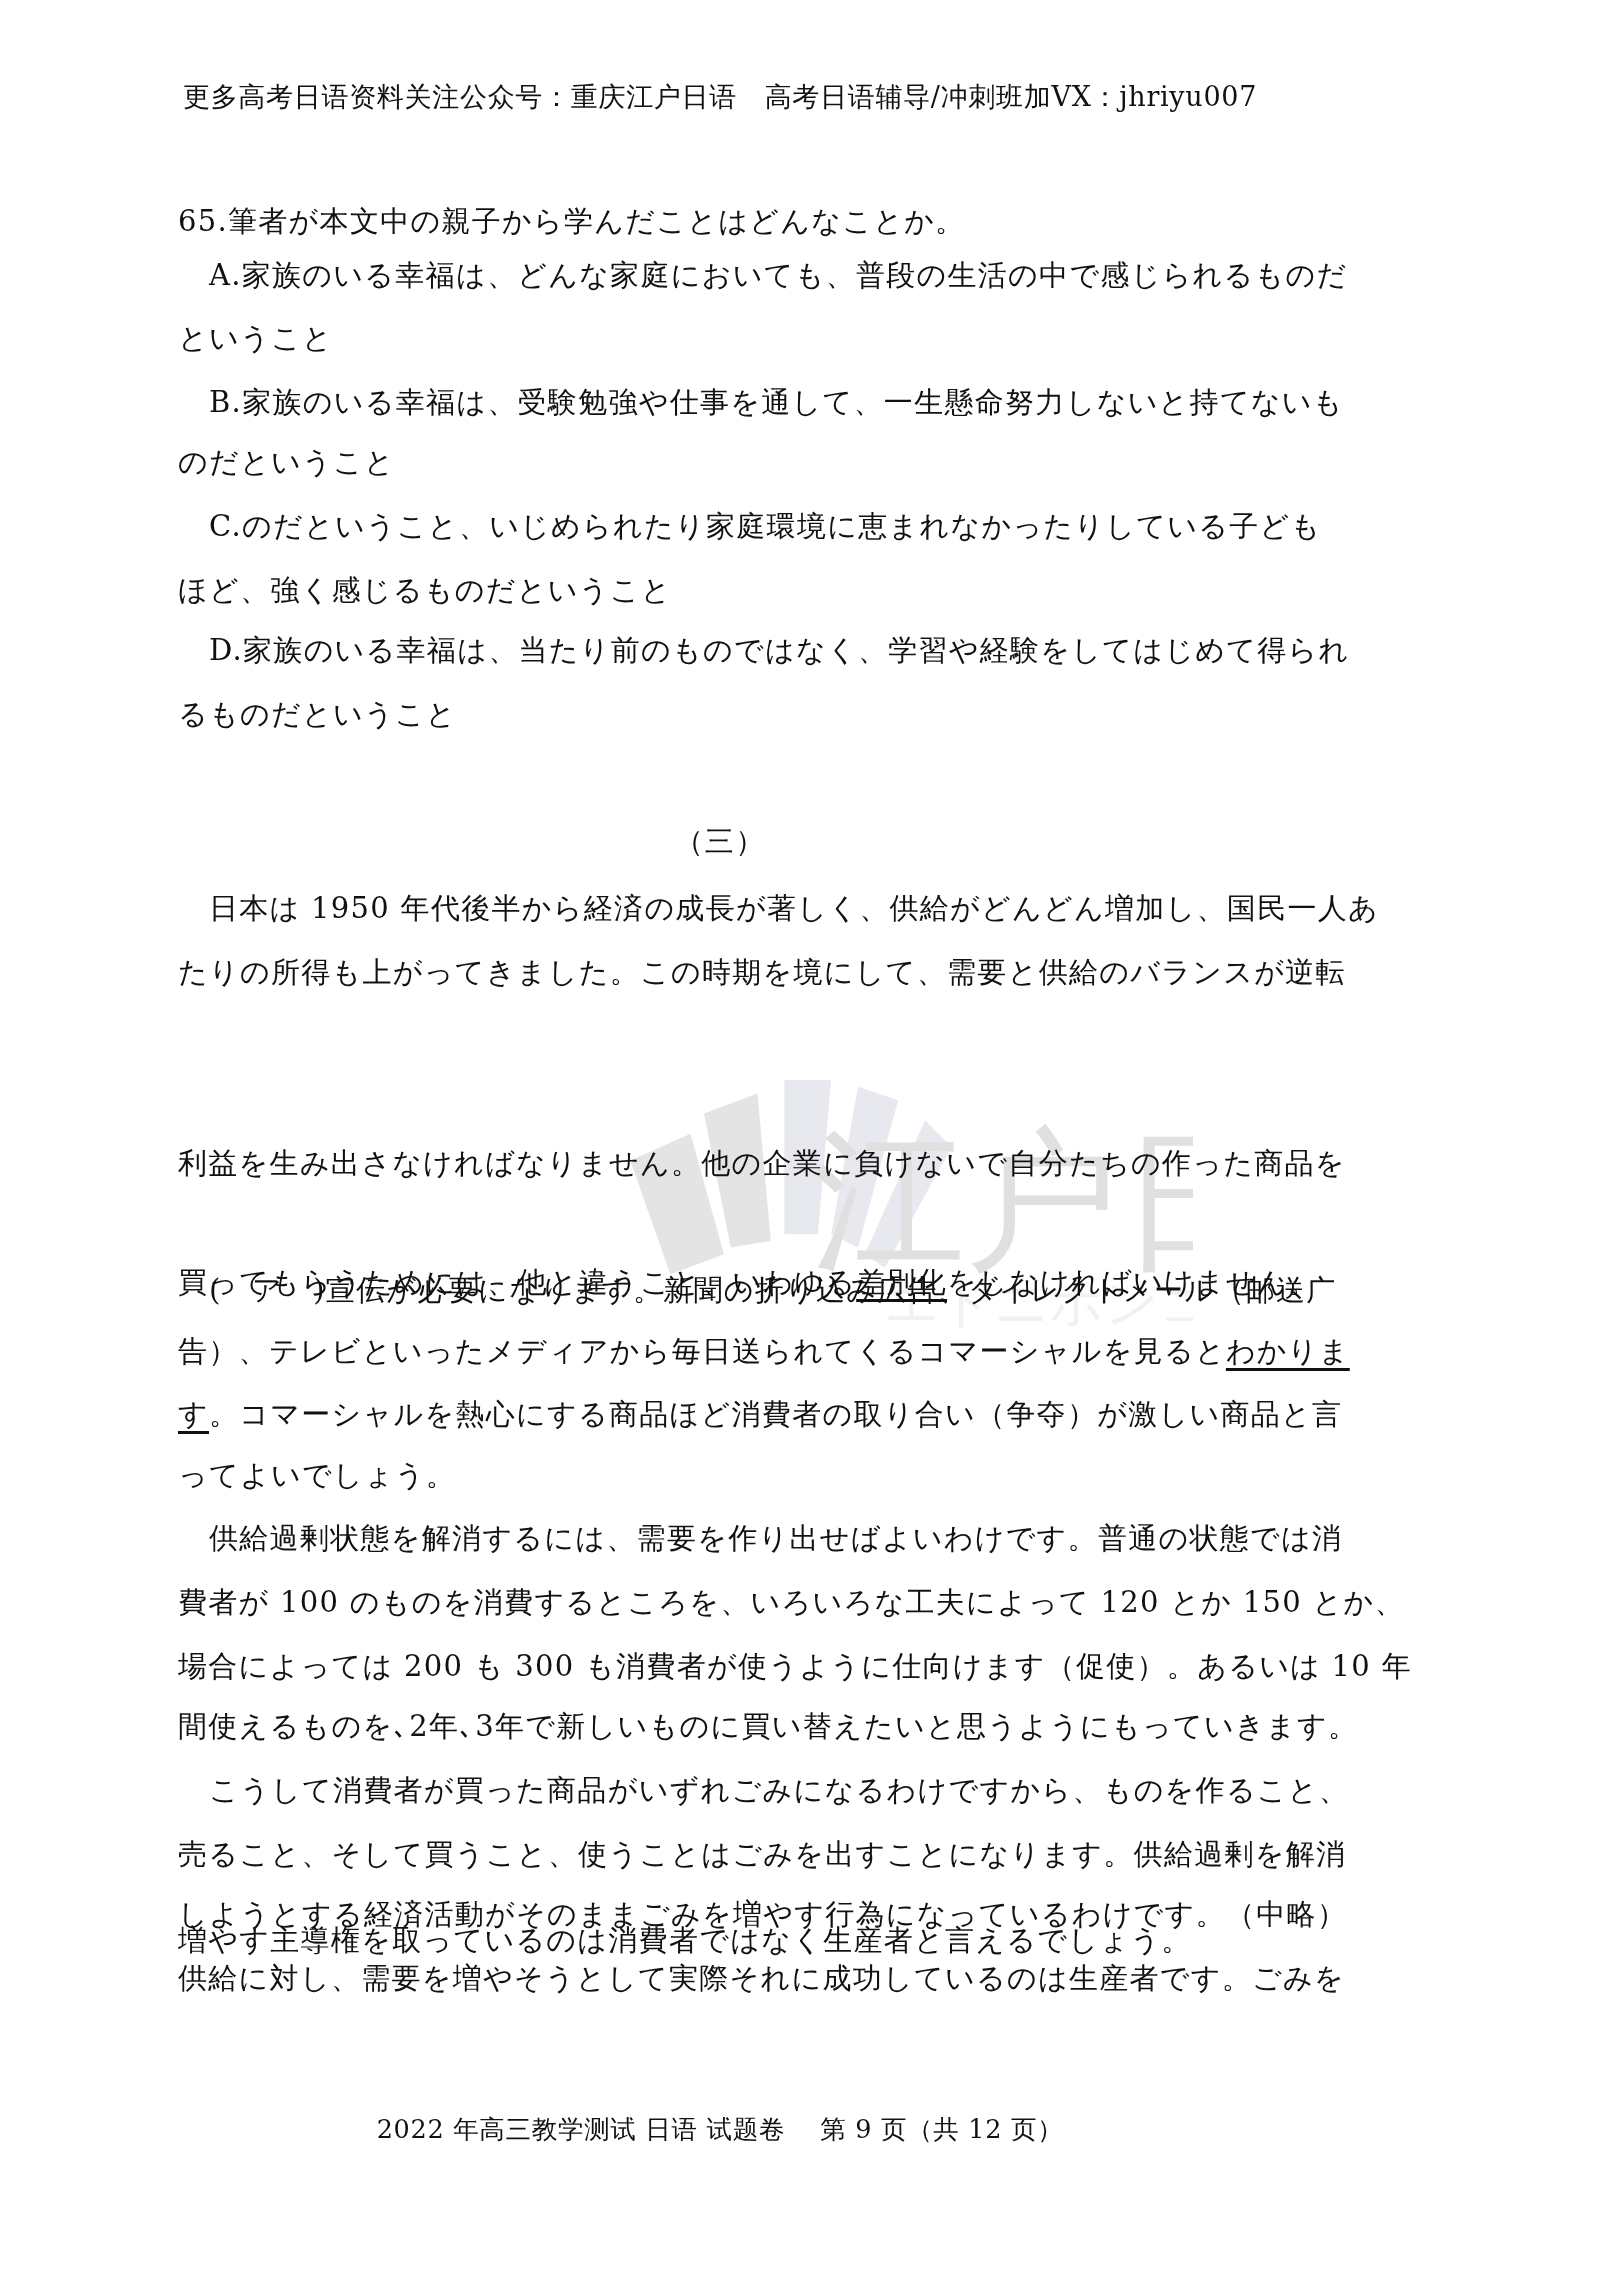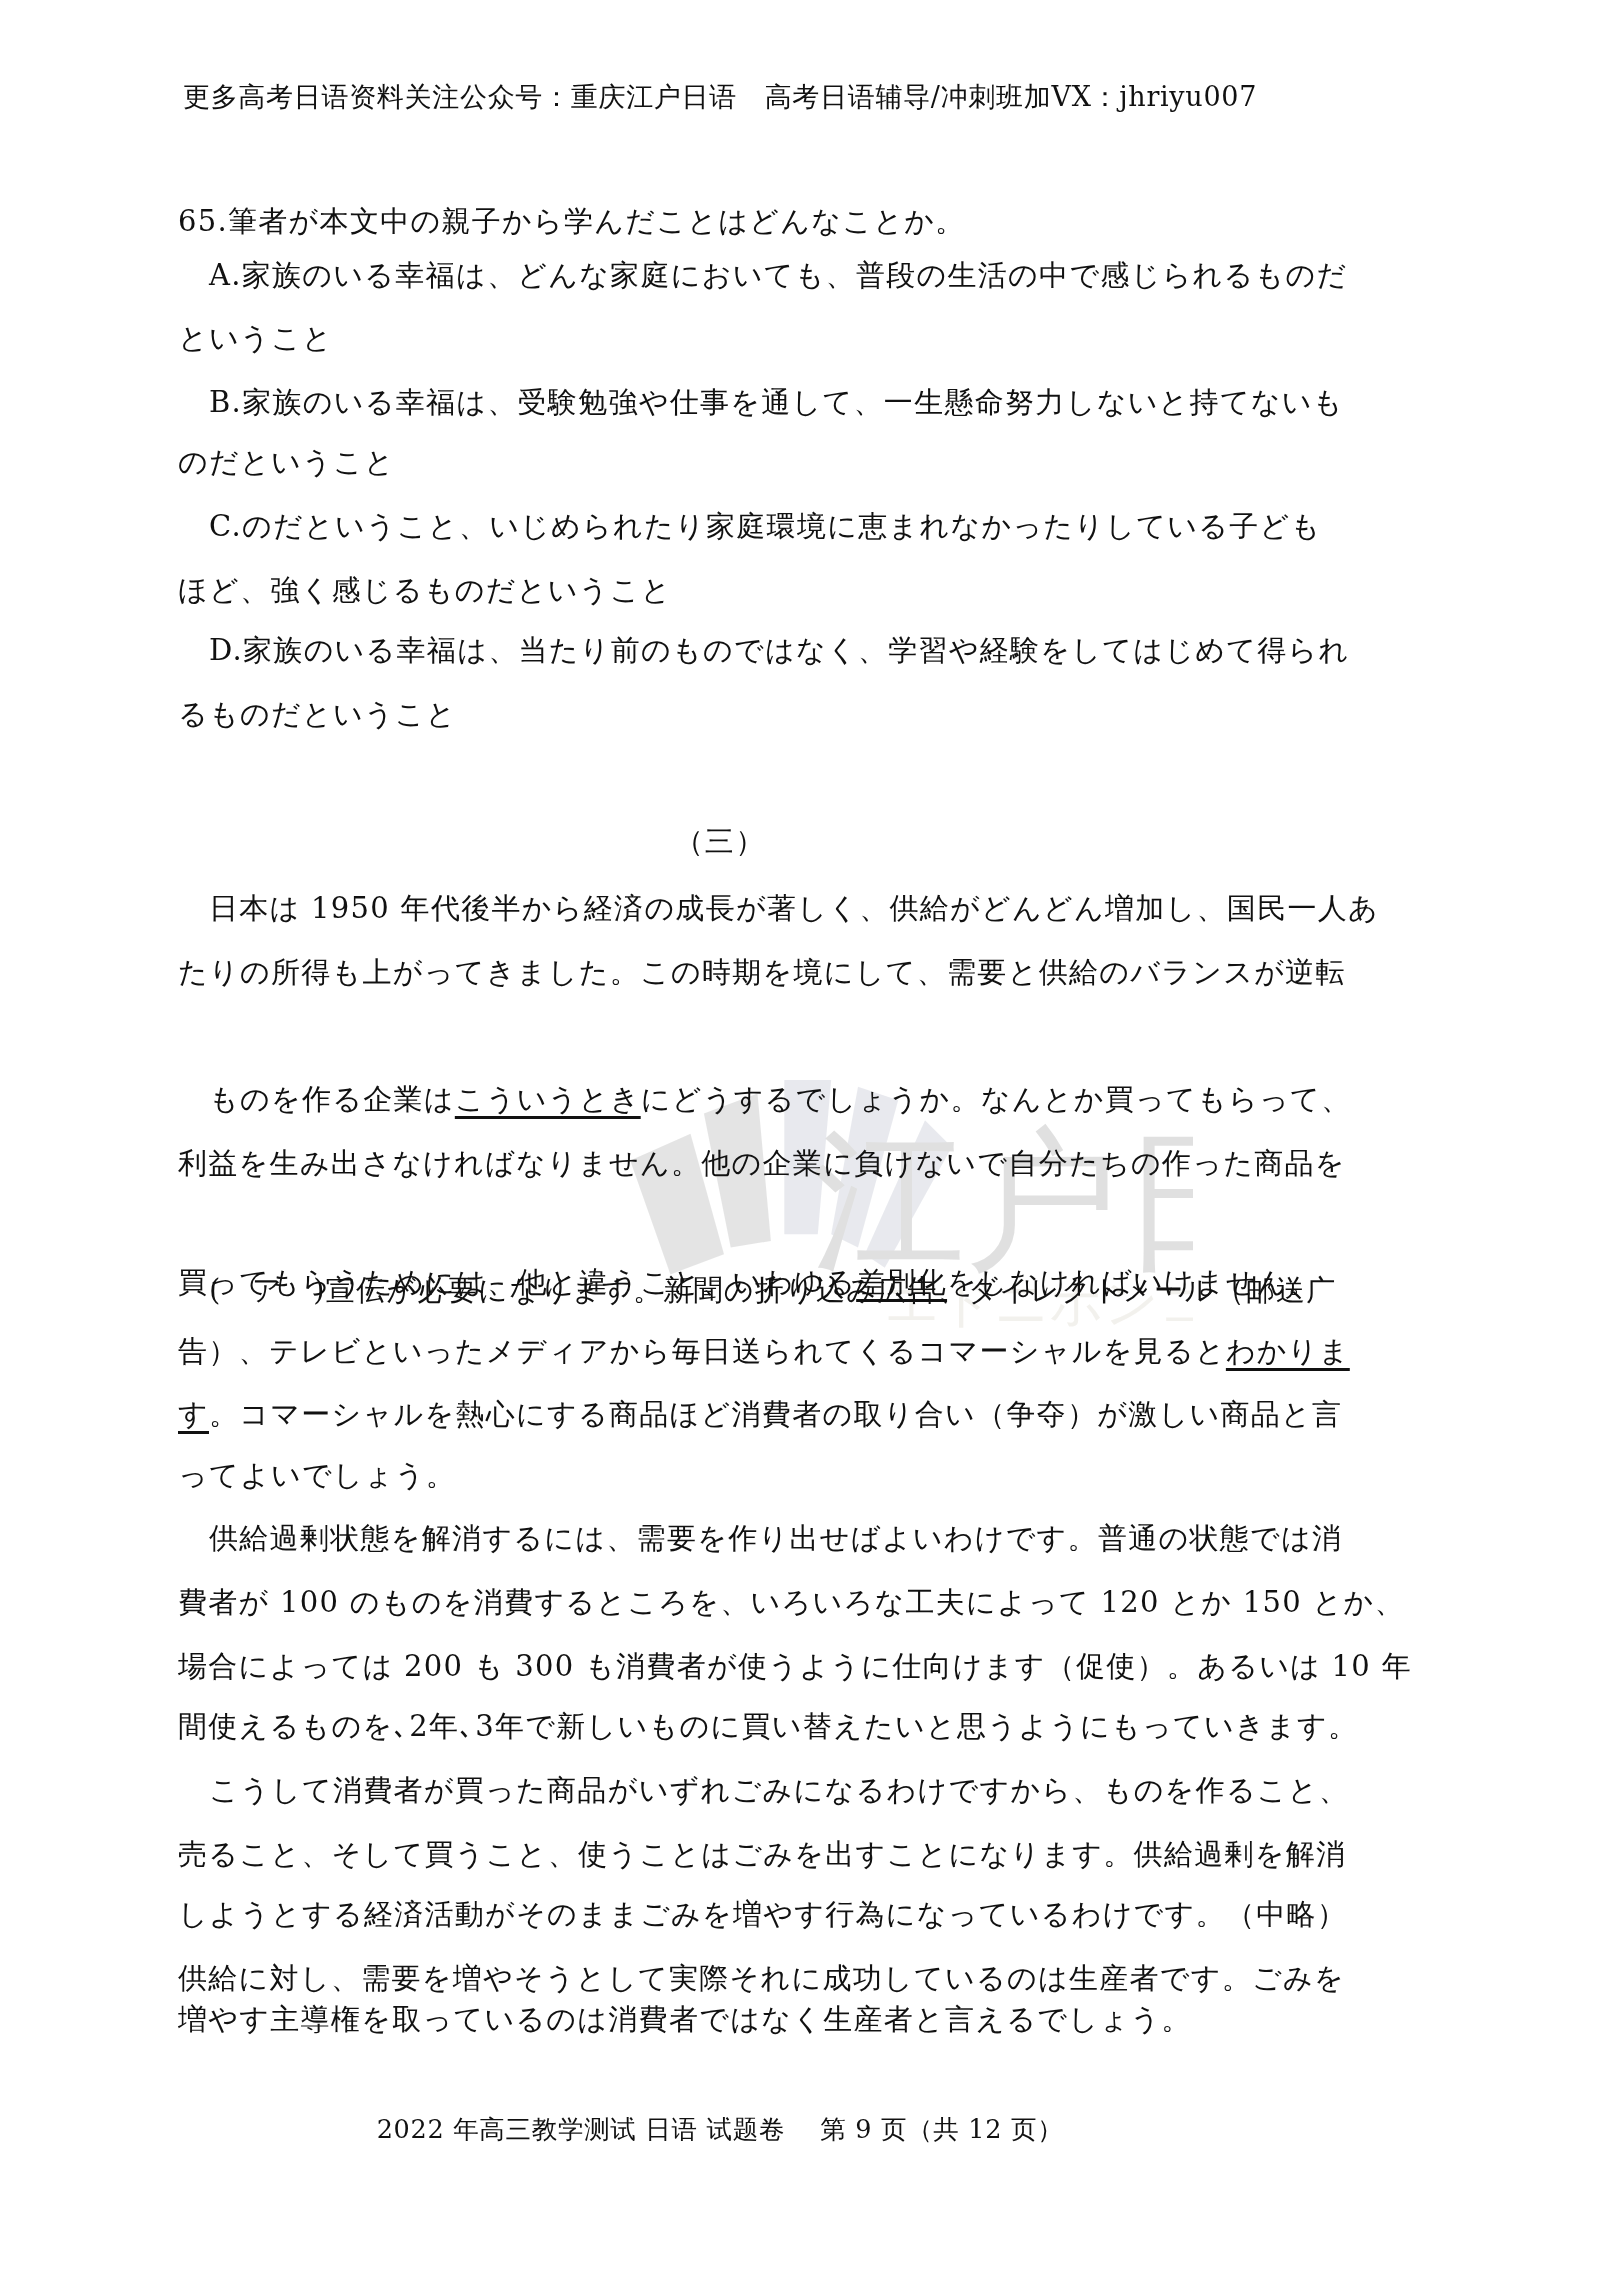--- a/index.html
+++ b/index.html
@@ -43,23 +43,20 @@
   <div class="line indent" style="top:506px;">C.のだということ、いじめられたり家庭環境に恵まれなかったりしている子ども</div>
   <div class="line" style="top:570px;">ほど、強く感じるものだということ</div>
   <div class="line indent" style="top:630px;">D.家族のいる幸福は、当たり前のものではなく、学習や経験をしてはじめて得られ</div>
   <div class="line" style="top:694px;">るものだということ</div>
 
   <div class="line center" style="top:821px;">（三）</div>
 
   <div class="line indent" style="top:888px;">日本は 1950 年代後半から経済の成長が著しく、供給がどんどん増加し、国民一人あ</div>
   <div class="line" style="top:952px;">たりの所得も上がってきました。この時期を境にして、需要と供給のバランスが逆転</div>
 
-  <div class="line indent" style="top:1079px;">
-    <span>ものを作る企業は</span><span class="ul">こういうとき</span><span>にどうするでしょうか。なんとか買ってもらって、</span>
-  </div>
   <div class="line" style="top:1143px;">利益を生み出さなければなりません。他の企業に負けないで自分たちの作った商品を</div>
   <div class="line" style="top:1262px;">
     <span>買ってもらうためには、他と違うこと、いわゆる</span><span class="ul">差別化</span><span>をしなければいけません。</span>
   </div>
 
   <div class="line indent" style="top:1270px;">(　ア　)宣伝が必要になります。新聞の折り込み広告、ダイレクトメール（邮送广</div>
   <div class="line" style="top:1331px;">
     <span>告）、テレビといったメディアから毎日送られてくるコマーシャルを見ると</span><span class="ul">わかりま</span>
   </div>
   <div class="line" style="top:1394px;">
@@ -69,17 +66,17 @@
 
   <div class="line indent" style="top:1518px;">供給過剰状態を解消するには、需要を作り出せばよいわけです。普通の状態では消</div>
   <div class="line" style="top:1582px;">費者が 100 のものを消費するところを、いろいろな工夫によって 120 とか 150 とか、</div>
   <div class="line" style="top:1646px;">場合によっては 200 も 300 も消費者が使うように仕向けます（促使）。あるいは 10 年</div>
   <div class="line" style="top:1706px;">間使えるものを､2年､3年で新しいものに買い替えたいと思うようにもっていきます。</div>
 
   <div class="line indent" style="top:1770px;">こうして消費者が買った商品がいずれごみになるわけですから、ものを作ること、</div>
   <div class="line" style="top:1834px;">売ること、そして買うこと、使うことはごみを出すことになります。供給過剰を解消</div>
   <div class="line" style="top:1894px;">しようとする経済活動がそのままごみを増やす行為になっているわけです。（中略）</div>
   <div class="line" style="top:1958px;">供給に対し、需要を増やそうとして実際それに成功しているのは生産者です。ごみを</div>
-  <div class="line" style="top:1999px;">増やす主導権を取っているのは消費者ではなく生産者と言えるでしょう。</div>
+  <div class="line" style="top:1920px;">増やす主導権を取っているのは消費者ではなく生産者と言えるでしょう。</div>
 
   <div class="line center footer" style="top:2073px;">2022 年高三教学测试 日语 试题卷　 第 9 页（共 12 页）</div>
 </div>
 
 
 </body></html>

